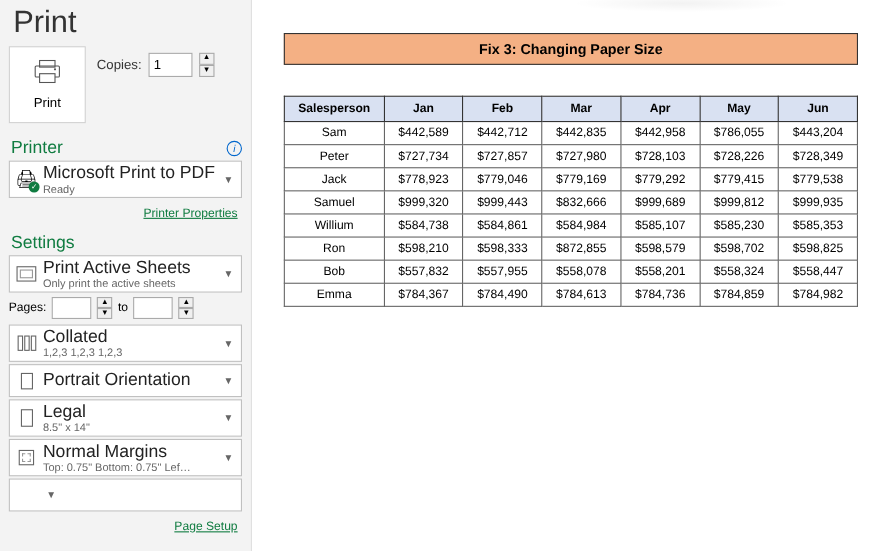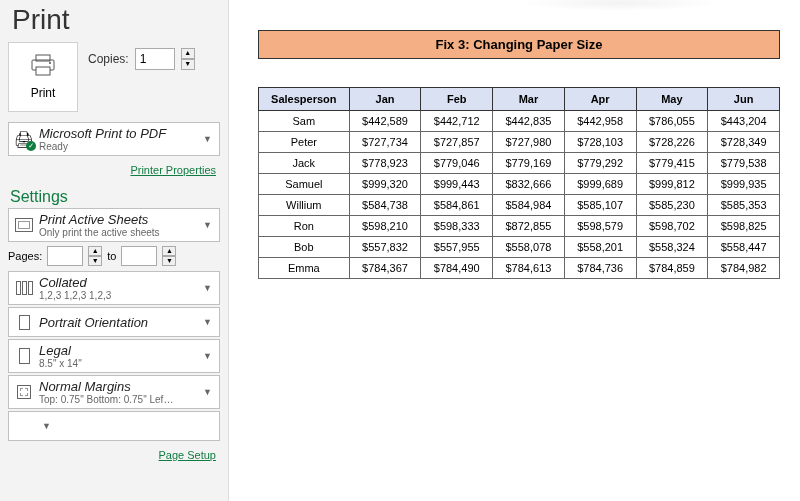--- a/index.html
+++ b/index.html
@@ -17,21 +17,21 @@
 .copies-input { width: 40px; height: 22px; border: 1px solid #aaa; font-size: 12px; padding: 0 4px; }
 .spin { width: 14px; display: flex; flex-direction: column; }
 .spin div { height: 11px; border: 1px solid #aaa; background: #f0f0f0; font-size: 7px; line-height: 8px; text-align: center; cursor: pointer; }
 
 .section-hdr { color: #107c41; font-size: 16px; font-weight: 400; padding: 4px 0 2px 2px; display: flex; align-items: center; justify-content: space-between; }
 .info-icon { width: 14px; height: 14px; border: 1px solid #0066cc; border-radius: 50%; display: inline-flex; align-items: center; justify-content: center; font-size: 9px; color: #0066cc; font-style: italic; }
 
 .dropdown { width: 100%; background: #fff; border: 1px solid #c0c0c0; display: flex; align-items: center; padding: 3px 4px; margin-bottom: 2px; cursor: pointer; min-height: 30px; }
 .dd-icon { width: 22px; height: 22px; display: flex; align-items: center; justify-content: center; font-size: 14px; margin-right: 4px; flex-shrink: 0; }
 .dd-text { flex: 1; display: flex; flex-direction: column; overflow: hidden; }
-.dd-line1 { font-size: 13px; color: #222; white-space: nowrap; overflow: hidden; text-overflow: ellipsis; font-style: italic; }
+.dd-line1 { font-size: 16px; color: #222; white-space: nowrap; overflow: hidden; text-overflow: ellipsis; }
 .dd-line2 { font-size: 10px; color: #666; white-space: nowrap; overflow: hidden; text-overflow: ellipsis; }
 .dd-caret { font-size: 9px; color: #666; padding: 0 3px; }
 
 .link-row { text-align: right; padding: 2px 4px 6px 0; }
 .link { color: #107c41; font-size: 11px; text-decoration: underline; cursor: pointer; }
 
 .pages-row { display: flex; align-items: center; gap: 5px; margin: 2px 0 5px 0; font-size: 11px; }
 .pages-row input { width: 36px; height: 20px; border: 1px solid #aaa; font-size: 11px; padding: 0 3px; }
 .pages-row .spin { height: 20px; }
 .pages-row .spin div { height: 10px; }
@@ -80,20 +80,24 @@
     <div class="copies-wrap">
       <span class="copies-lbl">Copies:</span>
       <input class="copies-input" value="1" style="">
       <div class="spin">
           <div>▲</div>
           <div>▼</div>
         </div>
     </div>
   </div>
 
+  <div class="section-hdr">
+    <span>Printer</span>
+    <span class="info-icon">i</span>
+  </div>
 
   <div class="dropdown">
     <span class="dd-icon">
         <span class="printer-status-icon">🖨</span>
       </span>
     <span class="dd-text">
       <span class="dd-line1">Microsoft Print to PDF</span>
       <span class="dd-line2">Ready</span>
     </span>
     <span class="dd-caret">▼</span>

